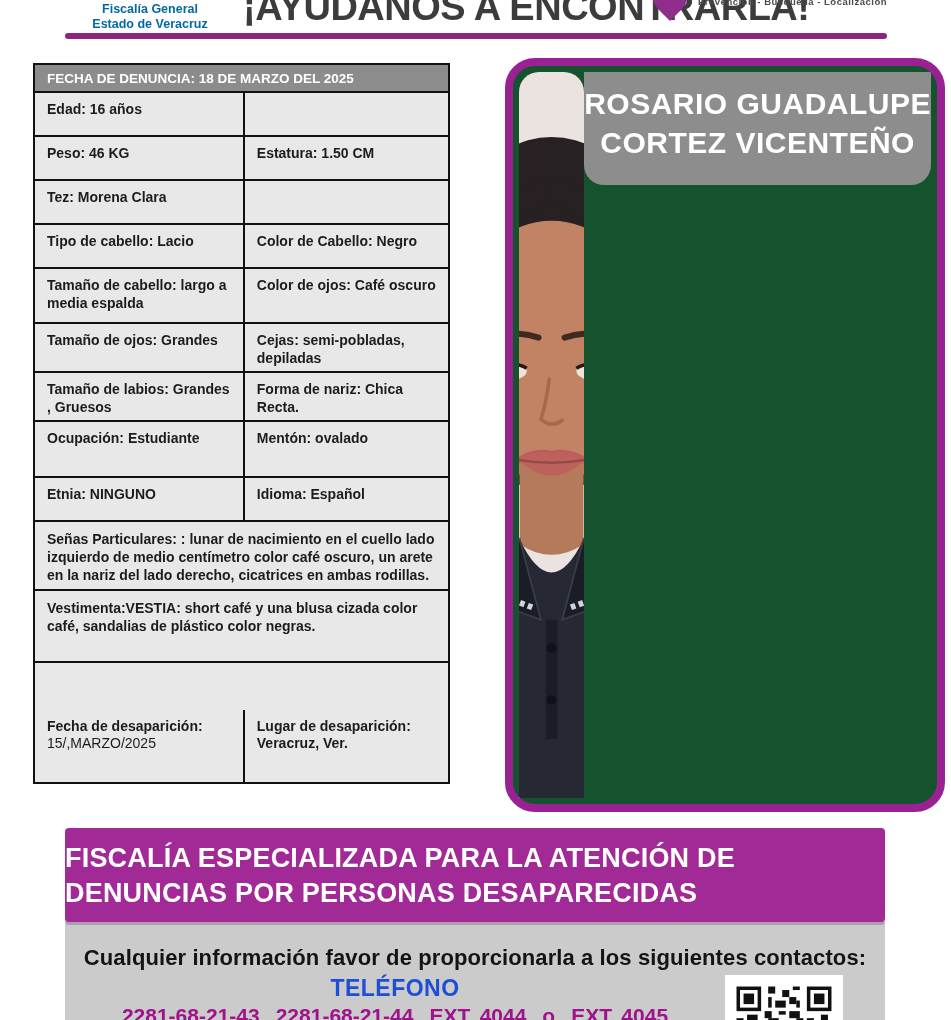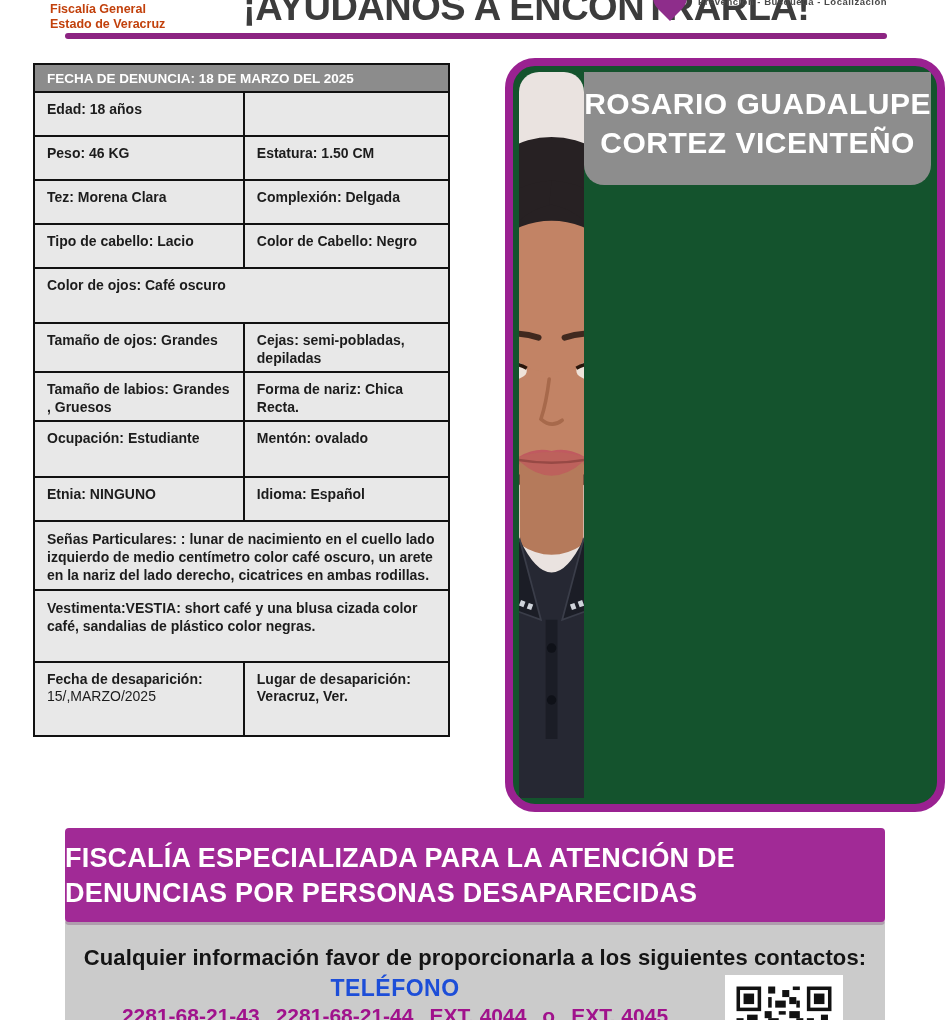--- a/index.html
+++ b/index.html
@@ -1,36 +1,36 @@
 <!DOCTYPE html>
 <html><head>
 <meta charset="utf-8">
 <style>
   * { margin:0; padding:0; box-sizing:border-box; }
   body { background:#fff; font-family:"Liberation Sans", sans-serif; }
   .page { position:relative; width:951px; height:1020px; background:#ffffff; overflow:hidden; }
 
   
-  .agency { position:absolute; left:50px; top:2px; width:200px; text-align:left;
-            font-size:12.5px; font-weight:bold; color:#c2410c; line-height:1.18; }
+  .agency { position:absolute; left:50px; top:2px; width:200px; text-align:center;
+            font-size:12.5px; font-weight:bold; color:#0369a1; line-height:1.18; }
   .main-title { position:absolute; left:243px; top:-14px; font-size:38px; font-weight:800;
                 color:#3c3c3c; letter-spacing:-0.5px; white-space:nowrap; }
   .pin { position:absolute; left:653px; top:-20px; width:34px; height:34px; background:#8e2d8b;
          border-radius:50% 50% 50% 0; transform:rotate(-45deg); }
   .tagline { position:absolute; left:698px; top:-4px; font-size:9.5px; font-weight:bold;
              color:#4a4a4a; letter-spacing:.5px; }
   .rule { position:absolute; left:65px; top:33px; width:822px; height:6px; background:#8c2482; border-radius:3px; }
 
   
   .info-table { position:absolute; left:33px; top:63px; width:417px; border:2.5px solid #111;
                 background:#e8e8e8; font-size:14px; font-weight:bold; color:#1c1c1c; }
   .t-header { background:#8c8c8c; color:#ffffff; padding:5px 12px; min-height:28px;
               border-bottom:2px solid #111; font-size:13.5px; display:flex; align-items:center; }
   .t-row { display:flex; border-bottom:2px solid #111; min-height:44px; }
-  .t-row:last-child { border-bottom:none; }
+  .t-row:last-child { border-bottom:none;margin-top:47px; }
   .t-cell { padding:8px 10px 4px 12px; line-height:1.25; }
   .t-left { width:50.8%; border-right:2px solid #111; }
   .t-right { width:49.2%; }
   .t-full { padding:8px 12px 4px 12px; line-height:1.3; }
   .t-val { font-weight:normal; }
 
   
   .photo-frame { position:absolute; left:505px; top:58px; width:440px; height:754px;
                  border:8px solid #9a2191; border-radius:30px; background:#14532d;
                  padding:6px; display:flex; overflow:hidden; }
@@ -67,35 +67,35 @@
   </div>
   <h1 class="main-title">¡AYUDANOS A ENCONTRARLA!</h1>
   <div class="pin"></div>
   <div class="tagline">Prevención - Búsqueda - Localización</div>
   <div class="rule"></div>
 
   <section class="info-table">
     <div class="t-header">FECHA DE DENUNCIA: 18 DE MARZO DEL 2025</div>
 
     <div class="t-row">
-      <div class="t-cell t-left">Edad:  18 años</div>
+      <div class="t-cell t-left">Edad:  16 años</div>
     </div>
     <div class="t-row">
       <div class="t-cell t-left">Peso:  46 KG</div>
       <div class="t-cell t-right">Estatura: 1.50 CM</div>
     </div>
     <div class="t-row">
       <div class="t-cell t-left">Tez: Morena Clara</div>
-      <div class="t-cell t-right">Complexión: Delgada</div>
     </div>
     <div class="t-row">
       <div class="t-cell t-left">Tipo de cabello: Lacio</div>
       <div class="t-cell t-right">Color de Cabello: Negro</div>
     </div>
     <div class="t-row" style="min-height:55px">
+      <div class="t-cell t-left">Tamaño de cabello: largo a media espalda</div>
       <div class="t-cell t-right">Color de ojos: Café oscuro</div>
     </div>
     <div class="t-row">
       <div class="t-cell t-left">Tamaño de ojos:  Grandes</div>
       <div class="t-cell t-right">Cejas: semi-pobladas, depiladas</div>
     </div>
     <div class="t-row">
       <div class="t-cell t-left">Tamaño de labios: Grandes , Gruesos</div>
       <div class="t-cell t-right">Forma de nariz:  Chica Recta.</div>
     </div>

